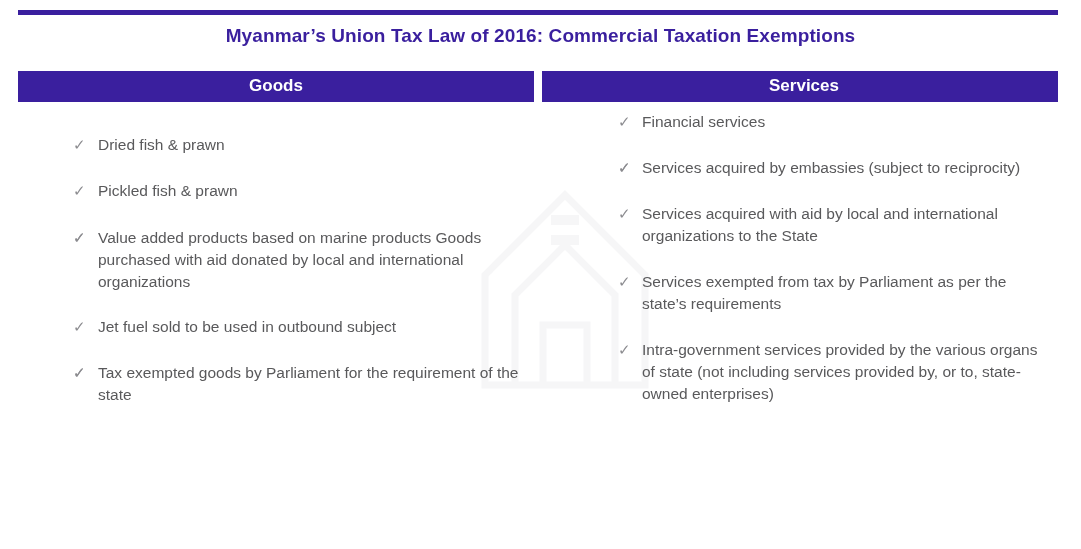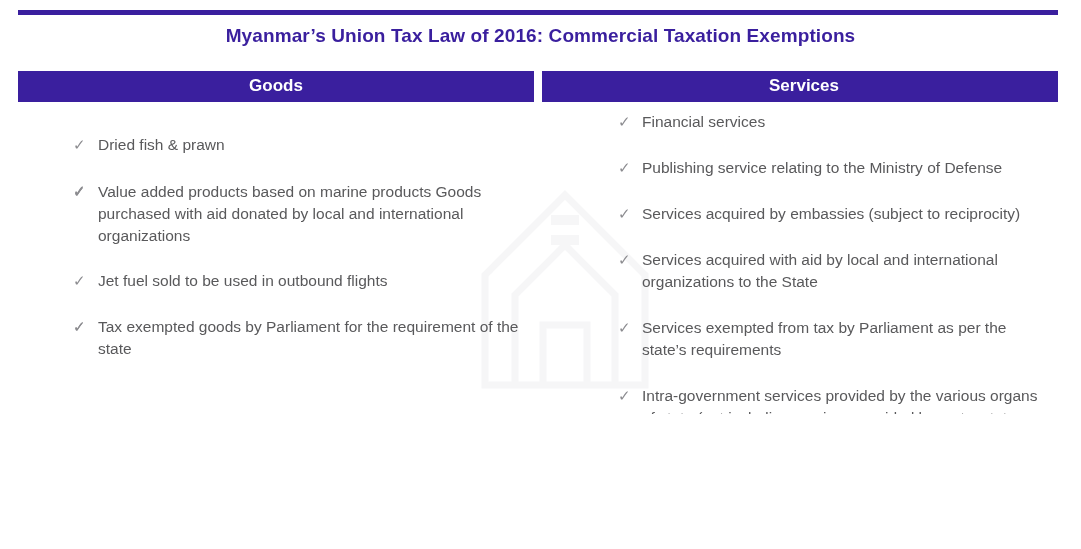--- a/index.html
+++ b/index.html
@@ -133,52 +133,52 @@
 
     <div class="col col-goods">
       <div class="col-header">Goods</div>
       <ul class="items">
         <li class="item" style="margin-top:32px;">
           <span class="check">✓</span>
           <span class="item-text">Dried fish &amp; prawn</span>
         </li>
         <li class="item" style="margin-top:24px;">
           <span class="check">✓</span>
+          <span class="item-text">Pickled fish &amp; prawn</span>
         </li>
         <li class="item" style="margin-top:25px;">
           <span class="check">✓</span>
         </li>
         <li class="item" style="margin-top:24px;">
           <span class="check">✓</span>
           <span class="item-text">Value added products based on marine products Goods purchased with aid donated by local and international organizations</span>
         </li>
         <li class="item" style="margin-top:23px;">
           <span class="check">✓</span>
-          <span class="item-text">Jet fuel sold to be used in outbound flights</span>
+          <span class="item-text">Jet fuel sold to be used in outbound subject</span>
         </li>
         <li class="item" style="margin-top:24px;">
           <span class="check">✓</span>
         </li>
         <li class="item" style="margin-top:23px;">
           <span class="check">✓</span>
           <span class="item-text">Tax exempted goods by Parliament for the requirement of the state</span>
         </li>
       </ul>
     </div>
 
     <div class="col col-services">
       <div class="col-header">Services</div>
       <ul class="items">
         <li class="item" style="margin-top:9px;">
           <span class="check">✓</span>
           <span class="item-text">Financial services</span>
         </li>
         <li class="item" style="margin-top:24px;">
           <span class="check">✓</span>
-          <span class="item-text">Publishing service relating to the Ministry of Defense</span>
         </li>
         <li class="item" style="margin-top:24px;">
           <span class="check">✓</span>
           <span class="item-text">Services acquired by embassies (subject to reciprocity)</span>
         </li>
         <li class="item" style="margin-top:24px;">
           <span class="check">✓</span>
           <span class="item-text">Services acquired with aid by local and international organizations to the State</span>
         </li>
         <li class="item" style="margin-top:24px;">

